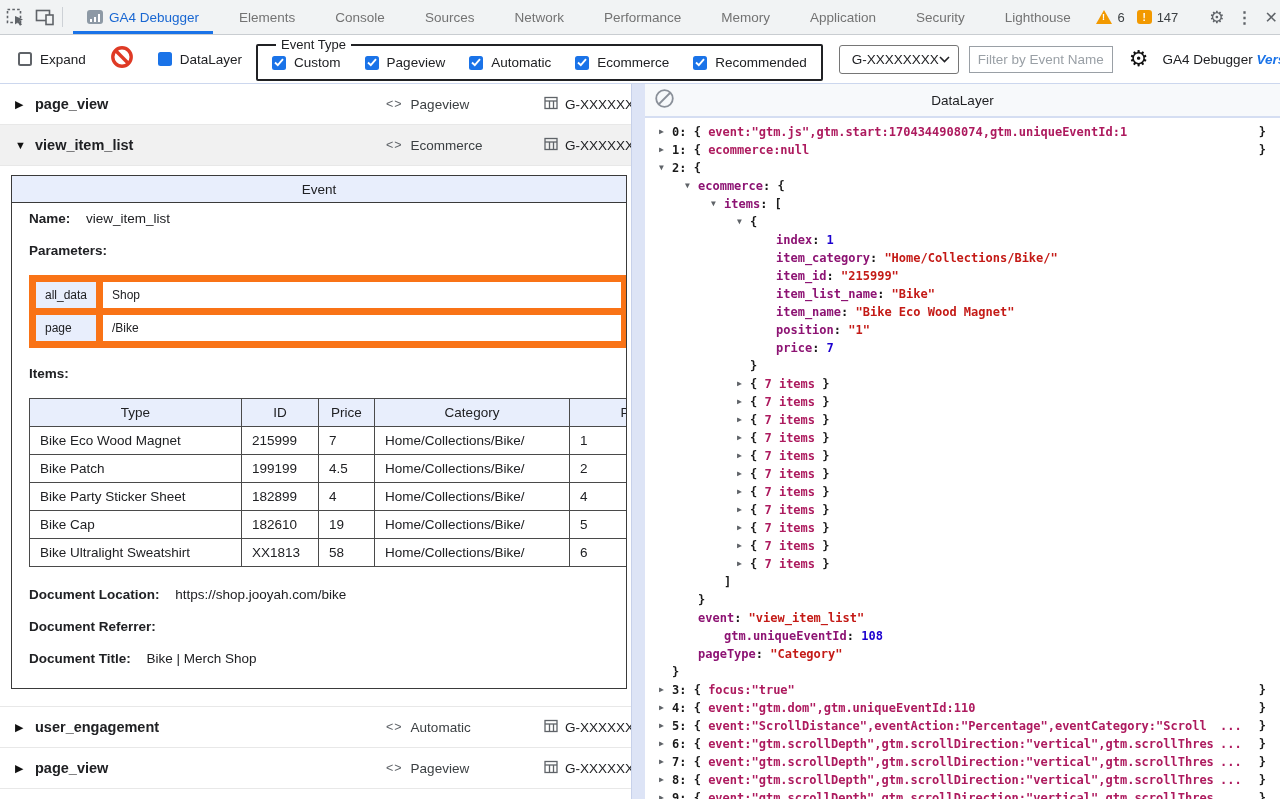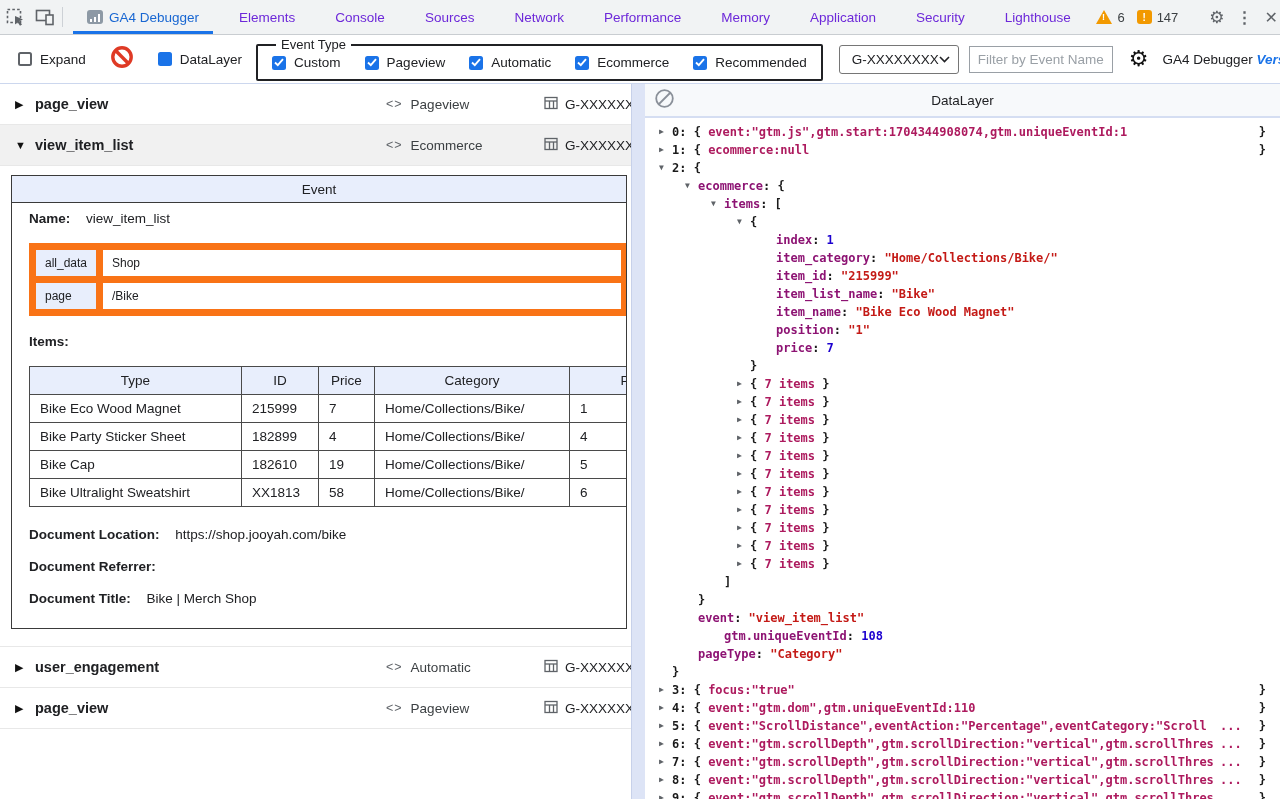--- a/index.html
+++ b/index.html
@@ -6,21 +6,21 @@
   html,body { width:1280px; height:800px; overflow:hidden; background:#fff;
     font-family:"Liberation Sans", sans-serif; color:#202124; }
 
   
   .devtools-bar { height:35px; background:#f1f3f4; border-bottom:1px solid #c9cdd1;
     display:flex; align-items:stretch; overflow:hidden; }
   .dt-iconbtn { width:30px; display:flex; align-items:center; justify-content:center; cursor:pointer; }
   .dt-sep { width:1px; background:#cdd1d6; margin:7px 4px 7px 2px; }
   .dt-tabs { display:flex; align-items:stretch; flex:1; overflow:hidden; }
   .dt-tab { display:flex; align-items:center; gap:6px; padding:0 20px; font-size:13.5px;
-    color:#6d28d9; white-space:nowrap; position:relative; cursor:pointer; }
+    color:#737373; white-space:nowrap; position:relative; cursor:pointer; }
   .dt-tab.active { color:#1967d2; }
   .dt-tab.active::after { content:""; position:absolute; left:6px; right:6px; bottom:0;
     height:3px; background:#1a73e8; }
   .ga4-tab-icon { width:16px; height:14px; background:#8d99a5; border-radius:3px;
     display:flex; align-items:flex-end; justify-content:center; gap:1.5px; padding:2px 2.5px; }
   .ga4-tab-icon i { display:block; width:2.5px; background:#fff; }
   .ga4-tab-icon i:nth-child(1){height:3px} .ga4-tab-icon i:nth-child(2){height:5px} .ga4-tab-icon i:nth-child(3){height:8px}
   .dt-right { display:flex; align-items:center; gap:12px; padding:0 2px 0 8px; }
   .dt-count { display:flex; align-items:center; gap:5px; font-size:13px; color:#3c4043; cursor:pointer; }
   .warn-tri { width:0; height:0; border-left:8px solid transparent; border-right:8px solid transparent;
@@ -294,20 +294,23 @@
         </div>
       </div>
 
     <div class="detail-box">
       <div class="detail-header">Event</div>
       <div class="detail-body">
         <div class="kv">
           <b>Name:</b>
           <span>view_item_list</span>
         </div>
+        <div class="kv">
+          <b>Parameters:</b>
+        </div>
         <table class="ptable">
           <tbody id="ptable-body">
               <tr>
                 <td class="pk">all_data</td>
                 <td>Shop</td>
               </tr>
               <tr>
                 <td class="pk">page</td>
                 <td>/Bike</td>
               </tr>
@@ -333,20 +336,27 @@
                 <th>Position</th>
               </tr>
             </thead>
           <tbody id="itable-body">
               <tr>
                 <td>Bike Eco Wood Magnet</td>
                 <td>215999</td>
                 <td>7</td>
                 <td>Home/Collections/Bike/</td>
                 <td>1</td>
+              </tr>
+              <tr>
+                <td>Bike Patch</td>
+                <td>199199</td>
+                <td>4.5</td>
+                <td>Home/Collections/Bike/</td>
+                <td>2</td>
               </tr>
               <tr>
                 <td>Bike Party Sticker Sheet</td>
                 <td>182899</td>
                 <td>4</td>
                 <td>Home/Collections/Bike/</td>
                 <td>4</td>
               </tr>
               <tr>
                 <td>Bike Cap</td>

